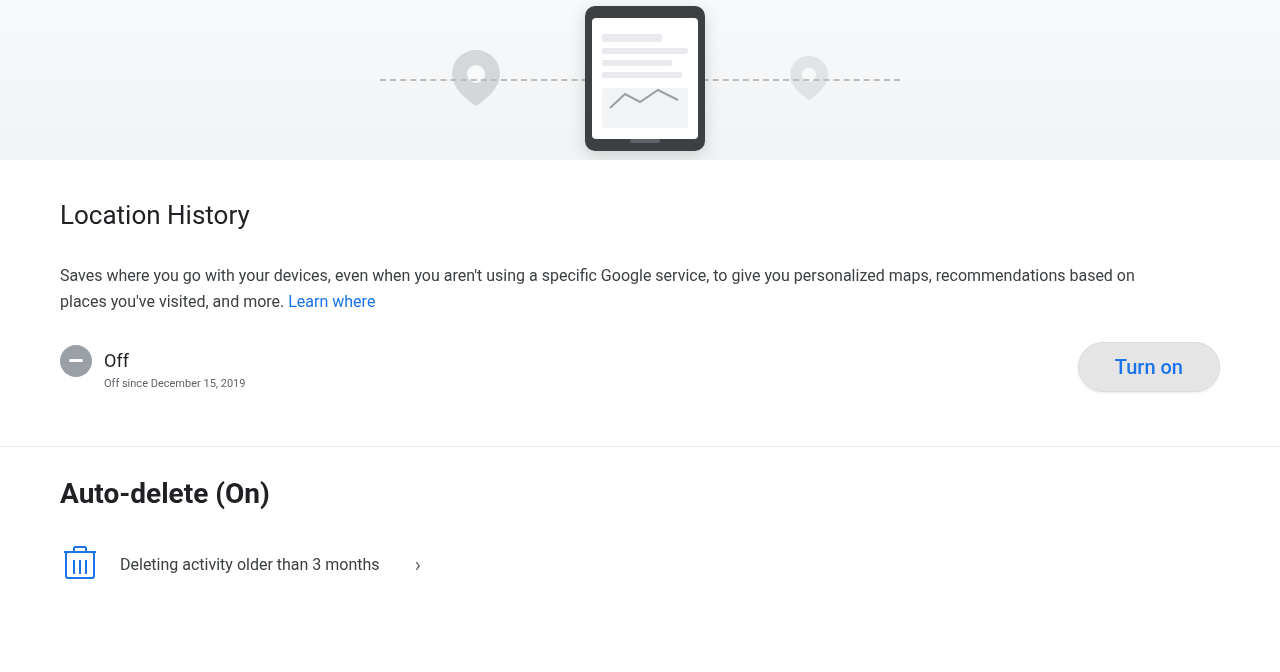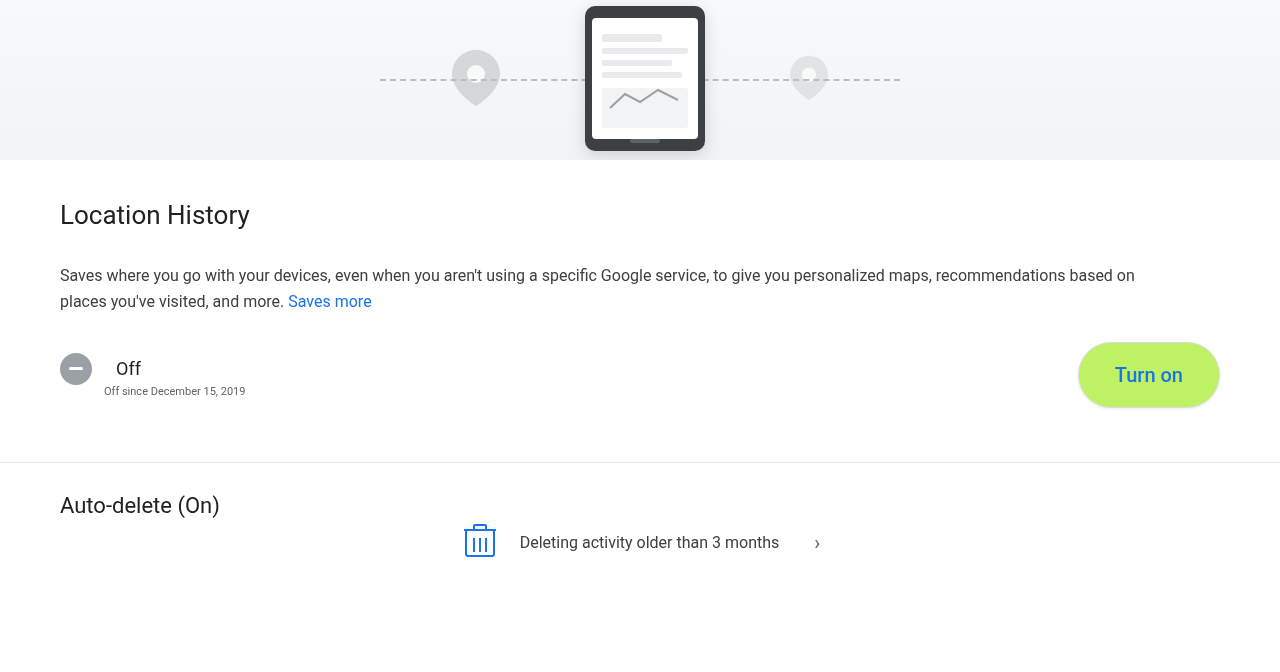--- a/index.html
+++ b/index.html
@@ -91,21 +91,21 @@
     }
 
     .status-left {
       display: flex;
       flex-direction: column;
     }
 
     .status-indicator {
       display: flex;
       align-items: center;
-      gap: 24px;
+      gap: 12px;
     }
 
     .off-icon {
       width: 32px;
       height: 32px;
       background: #9aa0a6;
       border-radius: 50%;
       display: flex;
       align-items: center;
       justify-content: center;
@@ -127,23 +127,23 @@
     }
 
     .status-since {
       font-size: 11px;
       color: #5f6368;
       margin-left: 44px;
     }
 
     .turn-on-button {
       border: 1px solid #dadce0;
-      background: #bef264;
+      background: #e5e5e5;
       border-radius: 100px;
-      padding: 20px 36px;
+      padding: 12px 36px;
       font-size: 20px;
       color: #1a73e8;
       cursor: pointer;
       font-family: 'Google Sans', Roboto, Arial, sans-serif;
       font-weight: 500;
       white-space: nowrap;
       transition: background 0.2s;
       box-shadow: 0 1px 3px rgba(0,0,0,0.08);
     }
 
@@ -151,30 +151,30 @@
       height: 1px;
       background: #e8eaed;
       margin: 30px 0;
     }
 
     .auto-delete-section {
       padding: 0 60px 20px 60px;
     }
 
     .auto-delete-title {
-      font-size: 22px;
-      font-weight: 400;
+      font-size: 28px;
+      font-weight: 700;
       color: #202124;
-      margin-bottom: 4px;
+      margin-bottom: 34px;
     }
 
     .auto-delete-row {
       display: flex;
       align-items: center;
-      justify-content: center;
+      justify-content: flex-start;
       gap: 35px;
     }
 
     .auto-delete-left {
       display: flex;
       align-items: center;
       gap: 20px;
     }
 
     .trash-icon-container {
@@ -244,21 +244,21 @@
     </div>
   </div>
 </div>
 
 <div class="content-section">
 
   <h1 class="section-title">Location History</h1>
 
   <p class="section-description">
     <span>Saves where you go with your devices, even when you aren't using a specific Google service, to give you personalized maps, recommendations based on places you've visited, and more.</span>
-    <a class="learn-more-link" href="#">Saves more</a>
+    <a class="learn-more-link" href="#">Learn where</a>
   </p>
 
   <div class="status-row">
     <div class="status-left">
       <div class="status-indicator">
         <div class="off-icon"></div>
         <span class="status-text">Off</span>
       </div>
       <span class="status-since">Off since December 15, 2019</span>
     </div>

